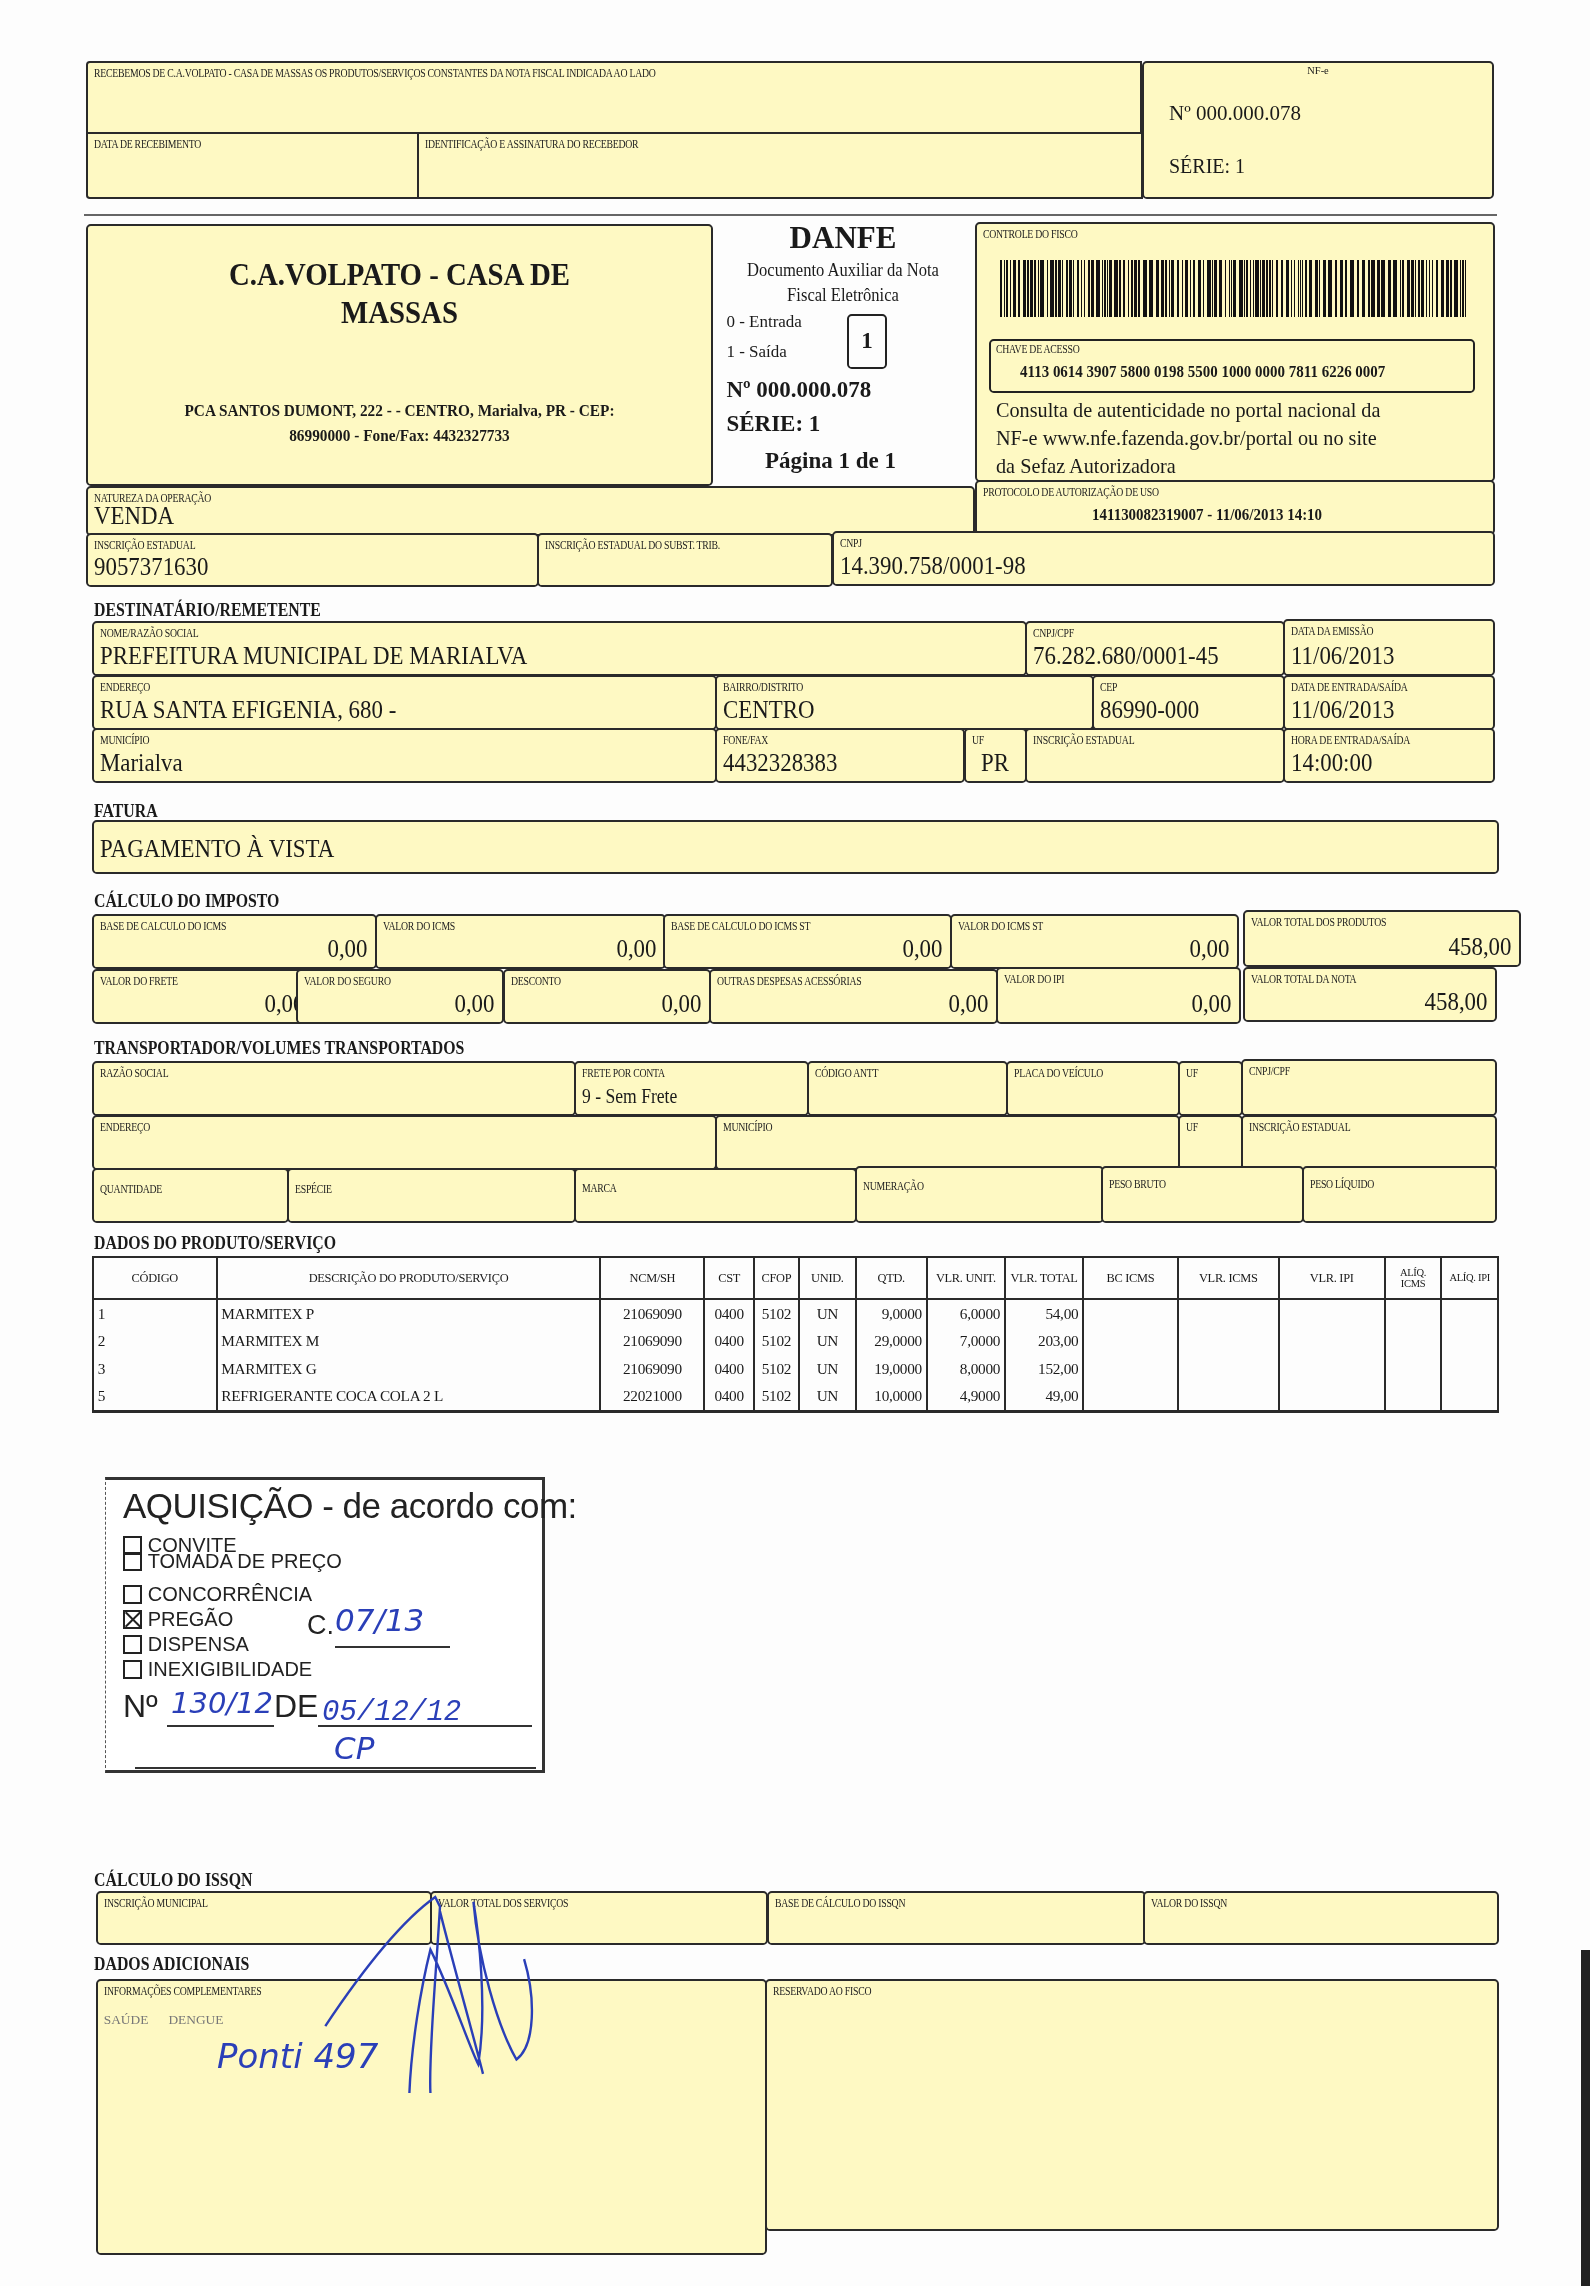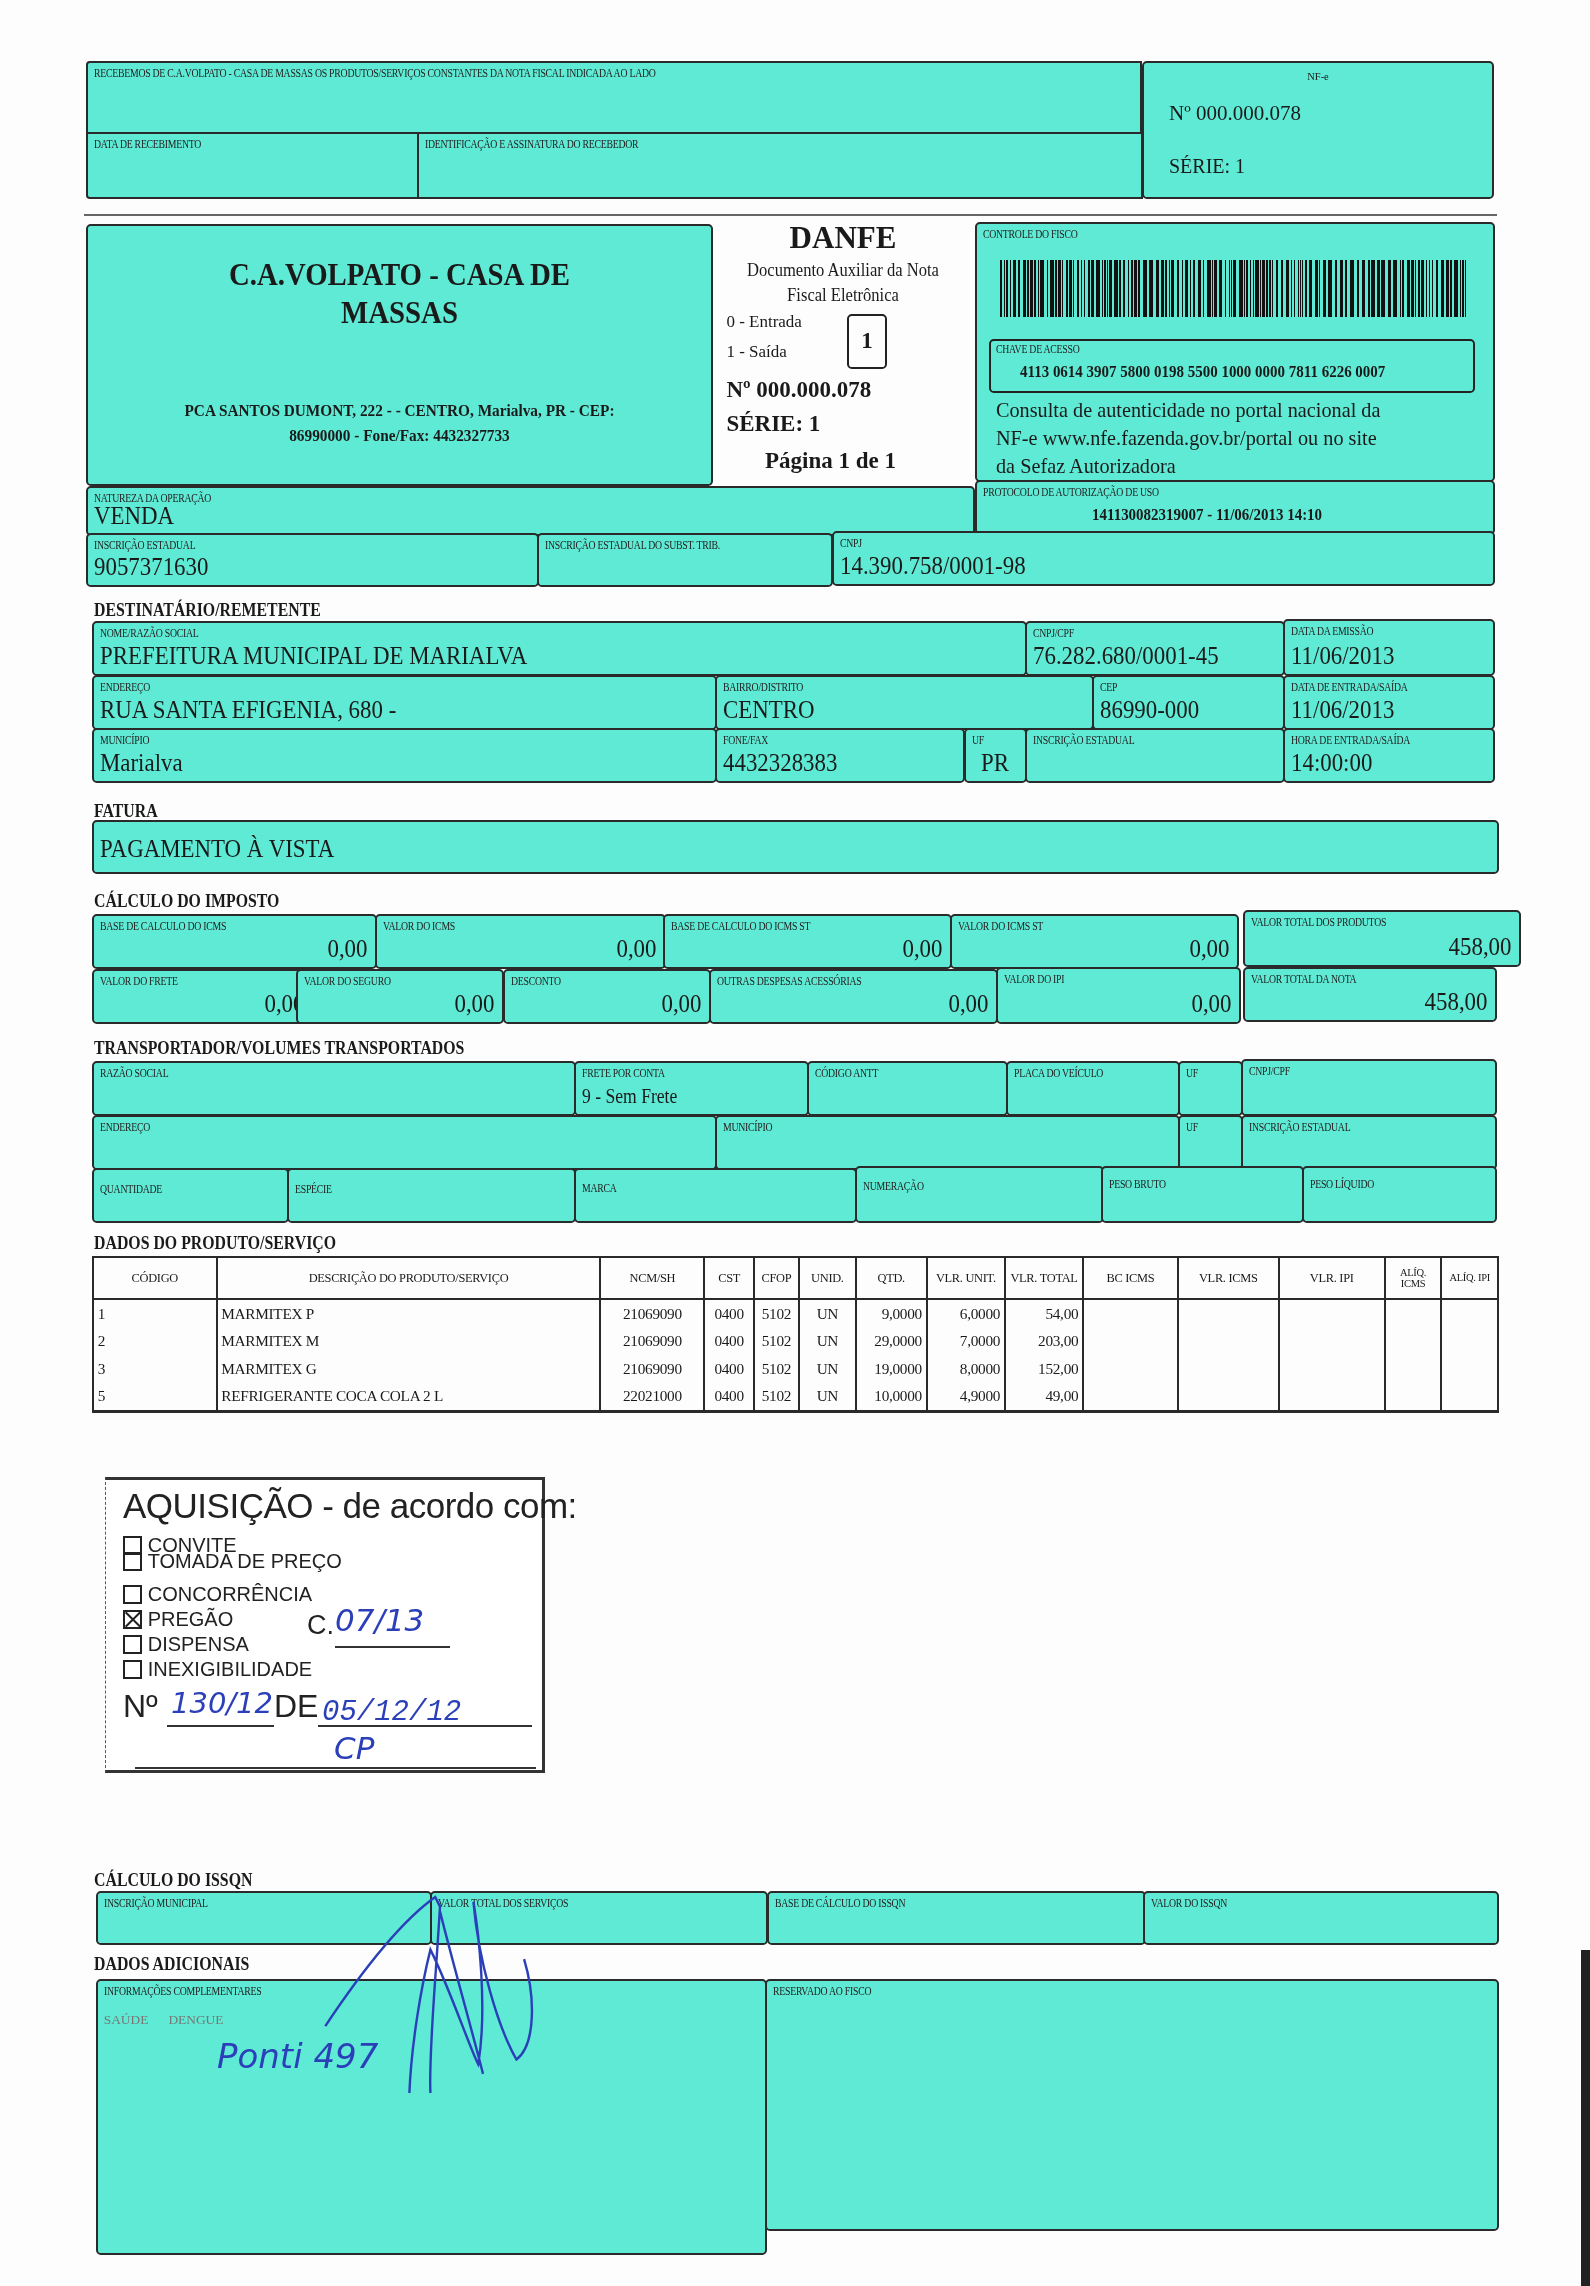--- a/index.html
+++ b/index.html
@@ -1,20 +1,20 @@
 <!DOCTYPE html>
 <html><head>
 <meta charset="utf-8">
 <style>
   * { box-sizing: border-box; margin: 0; padding: 0; }
   html, body { width: 1591px; height: 2286px; background: #ffffff; overflow: hidden; }
   body { position: relative; font-family: "Liberation Serif", serif; color: #1a1a1a; }
   .page { position: absolute; left: 0; top: 0; width: 1591px; height: 2286px; background: #fdfdfd; }
   .edge-right { position: absolute; right: 0; top: 1950px; width: 9.6px; height: 336px; background: #222; }
-  .box { position: absolute; border: 2.4px solid #2a2a2a; border-radius: 4.8px; background: #5eead4; overflow: hidden; }
+  .box { position: absolute; border: 2.4px solid #2a2a2a; border-radius: 4.8px; background: #fef9c3; overflow: hidden; }
   .lbl { position: absolute; left: 5.7px; top: 3.8px; font-size: 11.5px; letter-spacing: -0.3px; color: #222; white-space: nowrap; font-family: "Liberation Serif", serif; text-transform: uppercase; transform: scaleX(0.85); transform-origin: left top; }
   .val { position: absolute; left: 5.7px; bottom: 2.9px; font-size: 26px; color: #1a1a1a; white-space: nowrap; font-family: "Liberation Serif", serif; transform: scaleX(0.88); transform-origin: left bottom; }
   .val.right { left: auto; right: 7.6px; transform-origin: right bottom; }
   .sect { position: absolute; left: 94px; font-size: 18px; font-weight: bold; color: #1a1a1a; white-space: nowrap; transform: scaleX(0.88); transform-origin: left top; }
   .center { text-align: center; }
   .bold { font-weight: bold; }
   .hline { position: absolute; height: 2.9px; background: #2a2a2a; }
   .barcode { position: absolute; left: 23px; top: 36px; width: 468px; height: 57px; display: flex; gap: 0; }
   .barcode span { display: block; height: 100%; background: #111; }
   table.prod { position: absolute; border-collapse: collapse; font-family: "Liberation Serif", serif; }
@@ -43,21 +43,21 @@
   <div class="box" style="left:86px;top:61px;width:1056px;height:73px;border-radius:3.8px 0 0 0;">
     <div class="lbl" style="font-size:11.5px;">RECEBEMOS DE C.A.VOLPATO - CASA DE MASSAS OS PRODUTOS/SERVIÇOS CONSTANTES DA NOTA FISCAL INDICADA AO LADO</div>
   </div>
   <div class="box" style="left:86px;top:132px;width:333px;height:67px;border-radius:0 0 0 3.8px;">
     <div class="lbl">DATA DE RECEBIMENTO</div>
   </div>
   <div class="box" style="left:417px;top:132px;width:726px;height:67px;border-radius:0;">
     <div class="lbl">IDENTIFICAÇÃO E ASSINATURA DO RECEBEDOR</div>
   </div>
   <div class="box" style="left:1142px;top:61px;width:352px;height:138px;">
-    <div style="position:absolute;left:0;right:0;top:8px;text-align:center;font-size:10.5px;">NF-e</div>
+    <div style="position:absolute;left:0;right:0;top:2px;text-align:center;font-size:10.5px;">NF-e</div>
     <div style="position:absolute;left:25px;top:38px;font-size:21px;">Nº 000.000.078</div>
     <div style="position:absolute;left:25px;top:92px;font-size:20px;">SÉRIE: 1</div>
   </div>
 
   <div class="hline" style="left:84px;top:214px;width:1413px;height:1.9px;background:#666;"></div>
 
   <div class="box" style="left:86px;top:224px;width:627px;height:262px;">
     <div class="bold center" style="position:absolute;left:0;right:0;top:29px;font-size:32px;line-height:38px;transform:scaleX(0.9);">
       <div>C.A.VOLPATO - CASA DE</div>
       <div>MASSAS</div>

